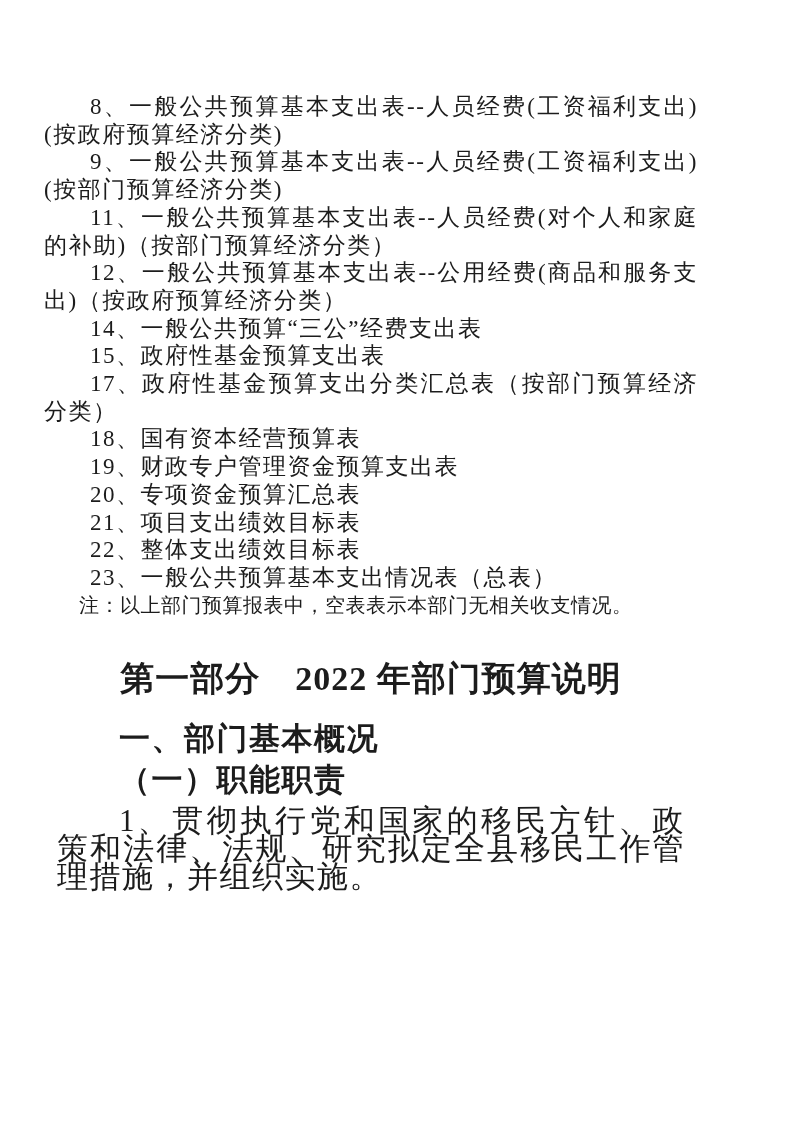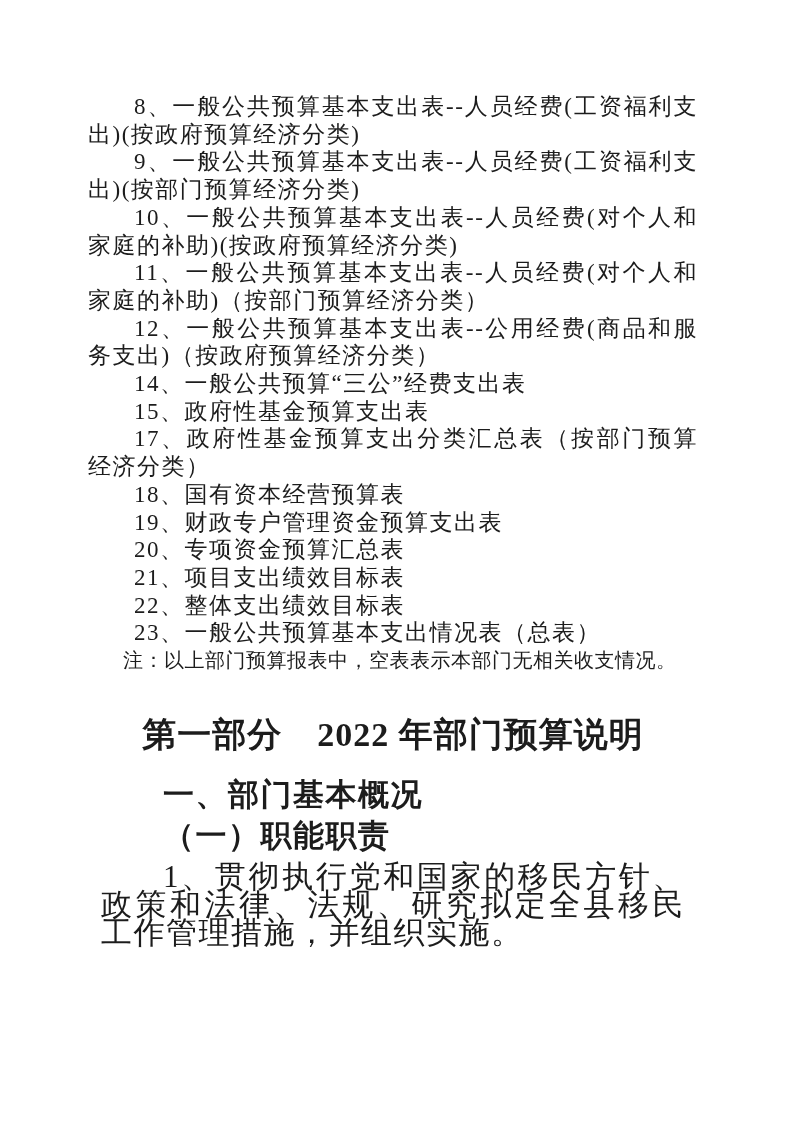--- a/index.html
+++ b/index.html
@@ -9,21 +9,21 @@
     background: #ffffff;
   }
   .page {
     position: relative;
     width: 794px;
     height: 1122px;
     margin: 0 auto;
     background: #ffffff;
     color: #1c1c1c;
     font-family: "Liberation Serif", "DejaVu Serif", serif;
-    padding: 93px 96px 0 88px;
+    padding: 93px 96px 0 44px;
     overflow: hidden;
   }
   .toc p {
     margin: 0;
     font-size: 23px;
     line-height: 27.7px;
     letter-spacing: 1.5px;
     text-indent: 2em;
     text-align: justify;
   }
@@ -58,21 +58,20 @@
   }
 </style>
 </head>
 <body>
 
 <div class="page">
 
   <div class="toc">
     <p>8、一般公共预算基本支出表--人员经费(工资福利支出)(按政府预算经济分类)</p>
     <p>9、一般公共预算基本支出表--人员经费(工资福利支出)(按部门预算经济分类)</p>
-    <p>10、一般公共预算基本支出表--人员经费(对个人和家庭的补助)(按政府预算经济分类)</p>
     <p>11、一般公共预算基本支出表--人员经费(对个人和家庭的补助)（按部门预算经济分类）</p>
     <p>12、一般公共预算基本支出表--公用经费(商品和服务支出)（按政府预算经济分类）</p>
     <p>14、一般公共预算“三公”经费支出表</p>
     <p>15、政府性基金预算支出表</p>
     <p>17、政府性基金预算支出分类汇总表（按部门预算经济分类）</p>
     <p>18、国有资本经营预算表</p>
     <p>19、财政专户管理资金预算支出表</p>
     <p>20、专项资金预算汇总表</p>
     <p>21、项目支出绩效目标表</p>
     <p>22、整体支出绩效目标表</p>

